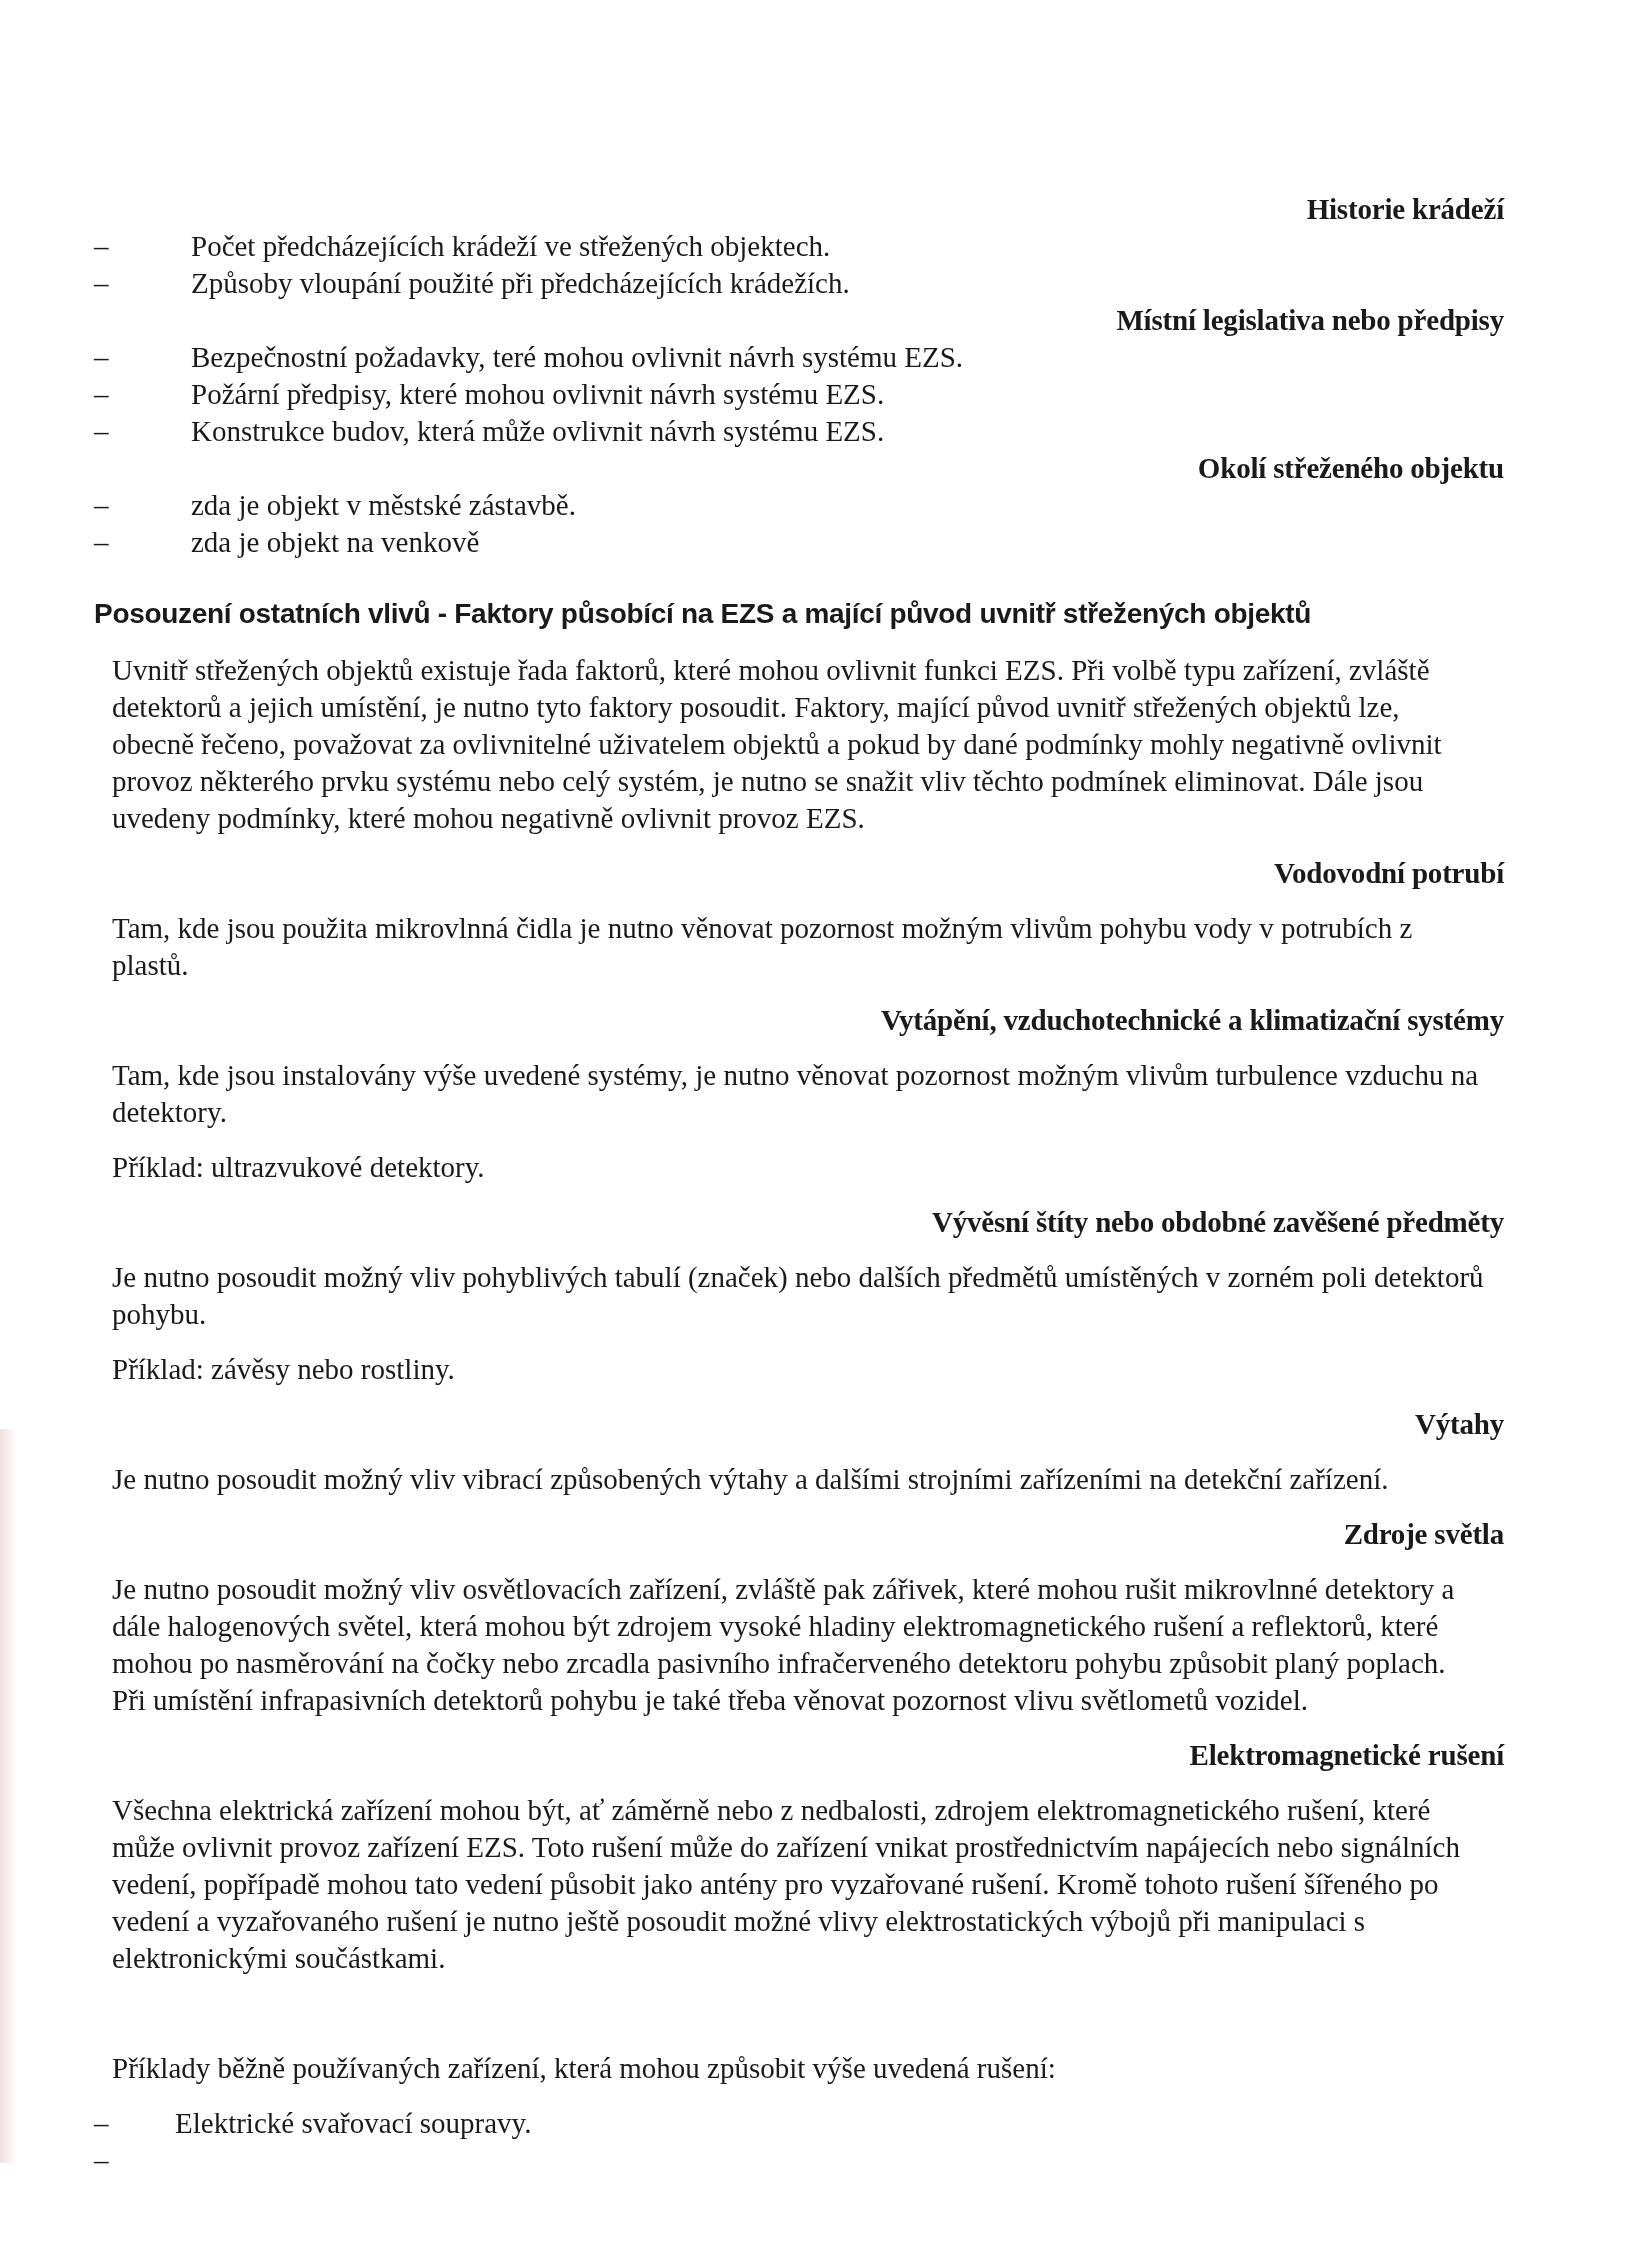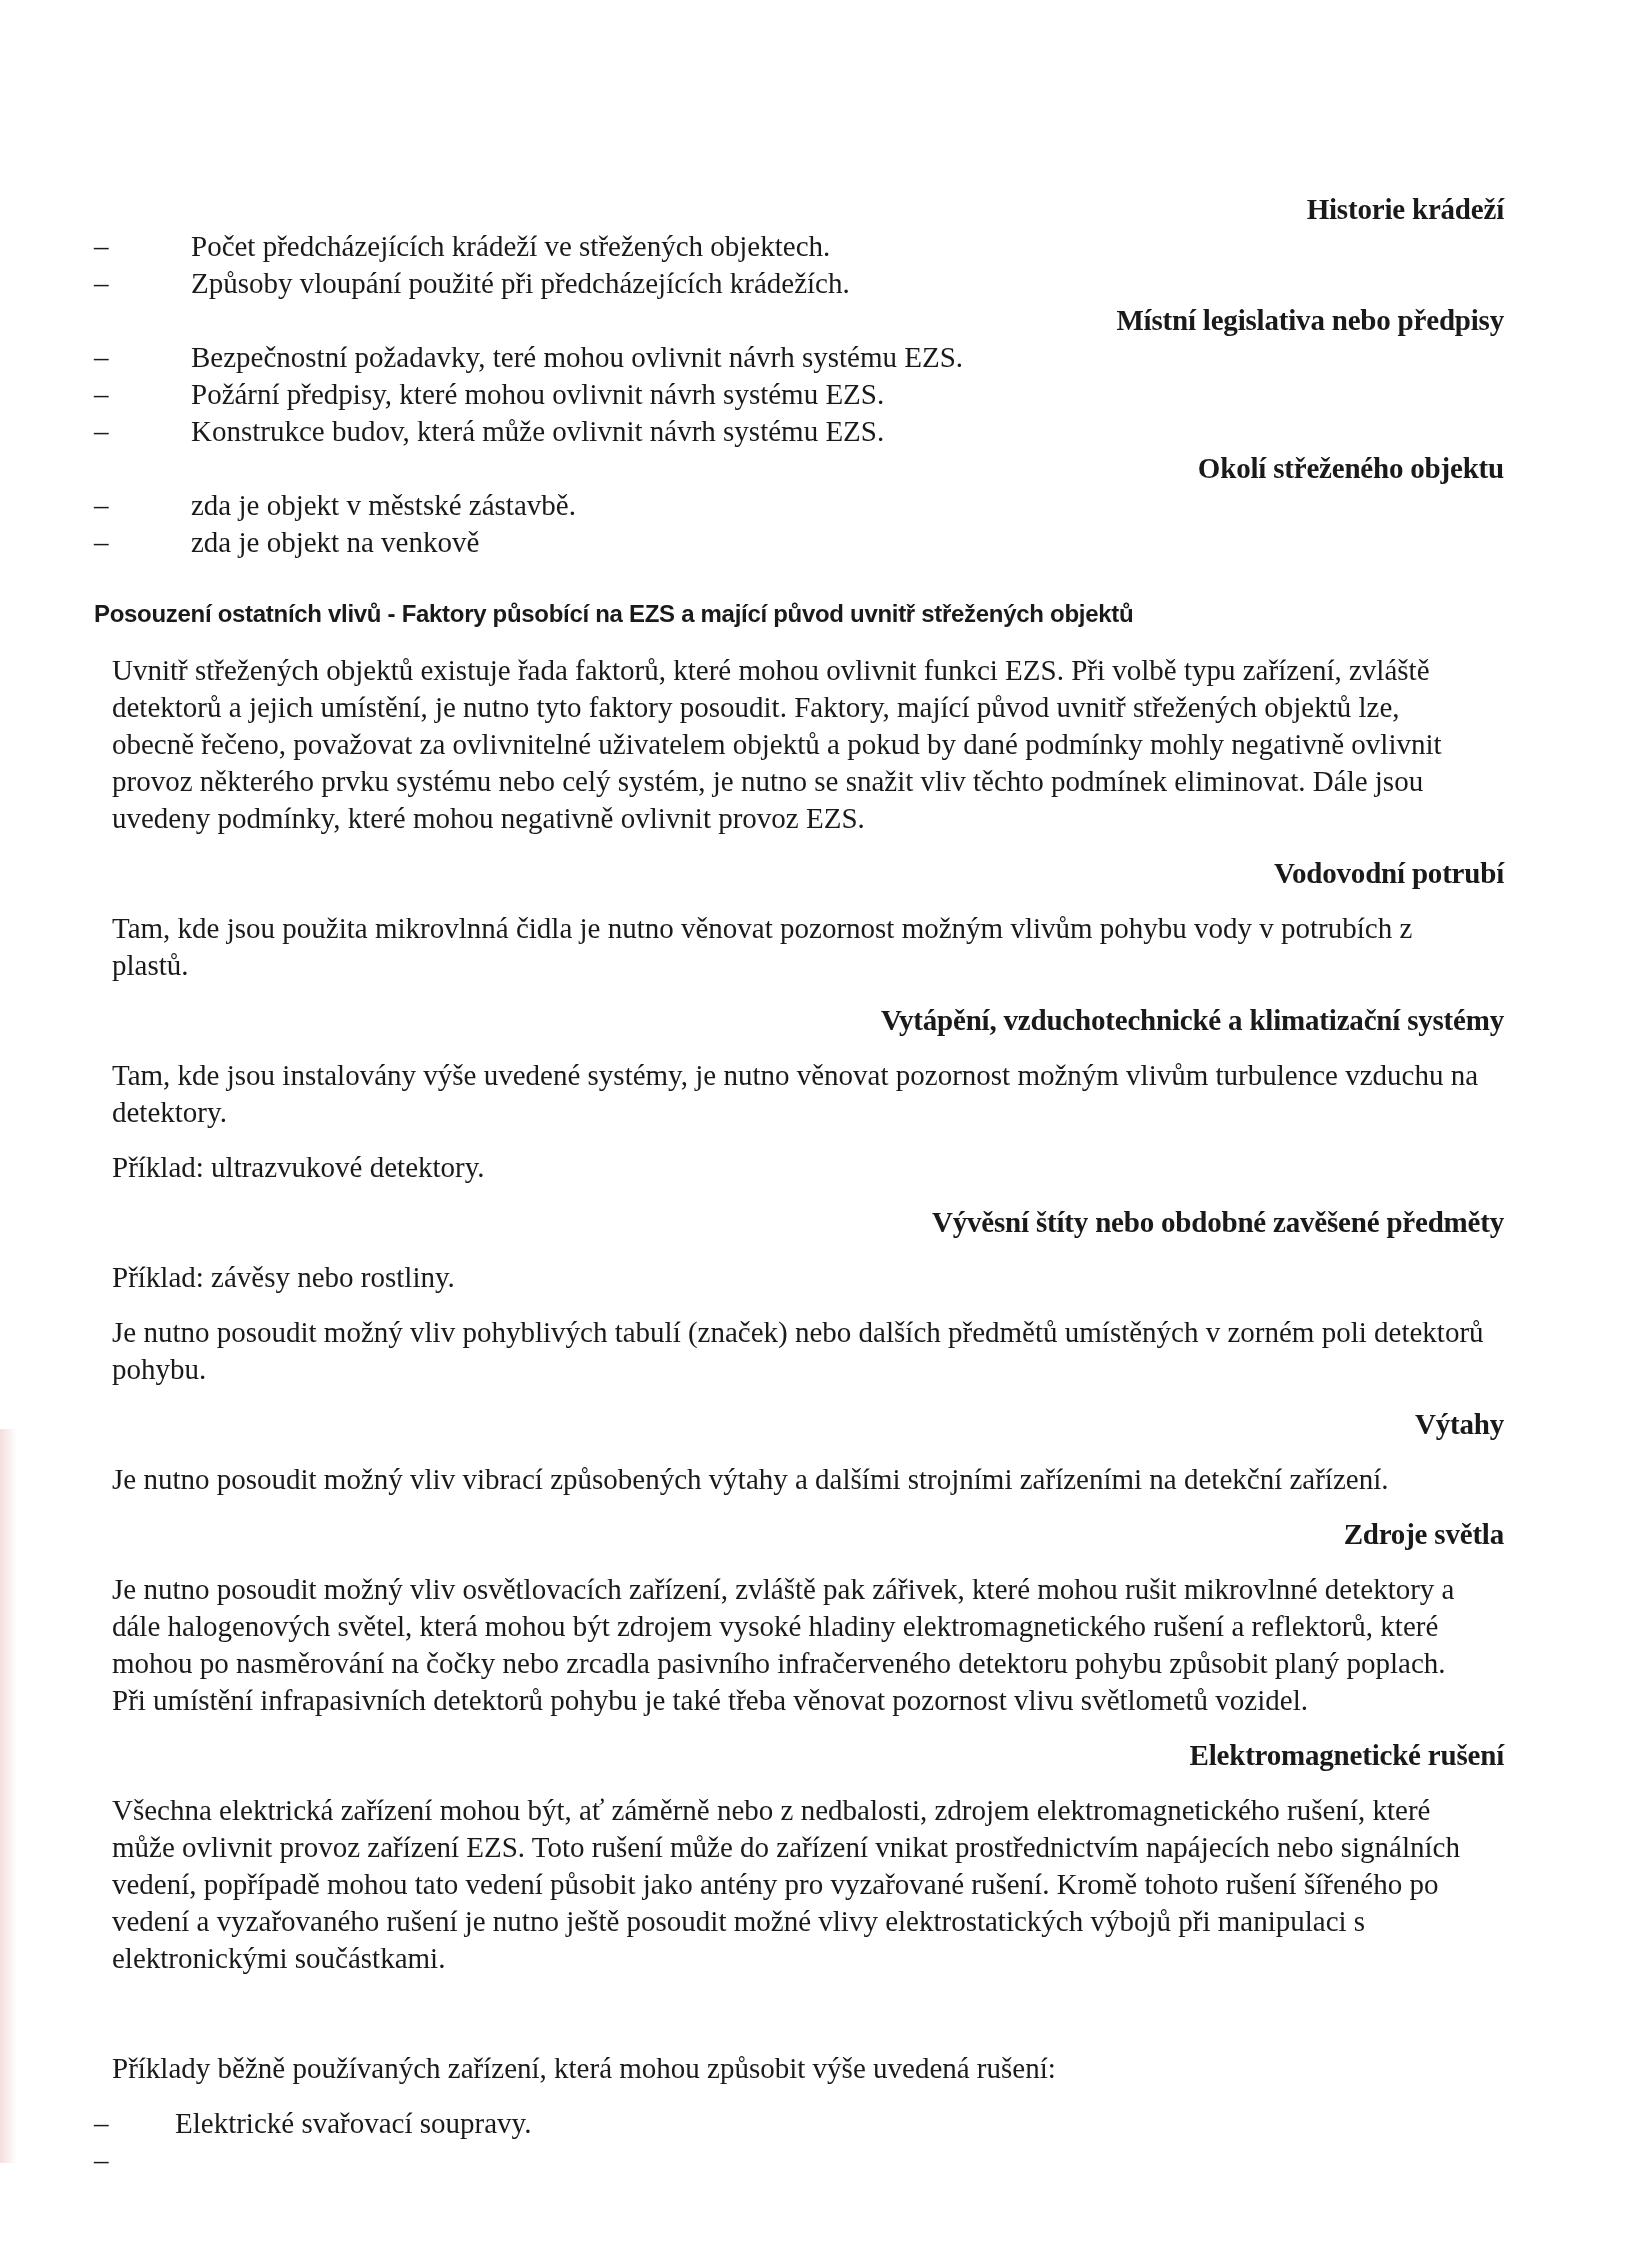--- a/index.html
+++ b/index.html
@@ -2,21 +2,21 @@
 <html><head>
 <meta charset="utf-8">
 <style>
   html, body { margin:0; padding:0; background:#fff; }
   body { width:1641px; height:2257px; position:relative; overflow:hidden; }
   .page { position:absolute; left:94px; top:191px; width:1410px; font-family:"Liberation Serif", serif; color:#1a1a1a; font-size:29px; line-height:37px; }
   .sub { font-weight:bold; font-size:29px; line-height:37px; letter-spacing:-0.2px;text-align:right; }
   .li { display:flex; }
   .dash { width:97px; flex:none; }
   .li2 .dash { width:81px; }
-  .h2 { font-family:"Liberation Sans", sans-serif; font-weight:bold; font-size:24px; line-height:40px; margin-top:33px; margin-bottom:9.7px; letter-spacing:-0.3px; }
+  .h2 { font-family:"Liberation Sans", sans-serif; font-weight:bold; font-size:28px; line-height:40px; margin-top:33px; margin-bottom:9.7px; letter-spacing:-0.3px; }
   .p { margin:18px; }
   .gap { height:37px; }
   .edge { position:absolute; left:0; top:1429px; width:17.4px; height:734px; background:linear-gradient(90deg,#f3dede,#fff); }
 </style>
 </head>
 <body>
 
 <div class="edge"></div>
 
 <div class="page">
@@ -58,22 +58,22 @@
   <p class="p">Uvnitř střežených objektů existuje řada faktorů, které mohou ovlivnit funkci EZS. Při volbě typu zařízení, zvláště detektorů a jejich umístění, je nutno tyto faktory posoudit. Faktory, mající původ uvnitř střežených objektů lze, obecně řečeno, považovat za ovlivnitelné uživatelem objektů a pokud by dané podmínky mohly negativně ovlivnit provoz některého prvku systému nebo celý systém, je nutno se snažit vliv těchto podmínek eliminovat. Dále jsou uvedeny podmínky, které mohou negativně ovlivnit provoz EZS.</p>
 
   <div class="sub">Vodovodní potrubí</div>
   <p class="p">Tam, kde jsou použita mikrovlnná čidla je nutno věnovat pozornost možným vlivům pohybu vody v potrubích z plastů.</p>
 
   <div class="sub">Vytápění, vzduchotechnické a klimatizační systémy</div>
   <p class="p">Tam, kde jsou instalovány výše uvedené systémy, je nutno věnovat pozornost možným vlivům turbulence vzduchu na detektory.</p>
   <p class="p">Příklad: ultrazvukové detektory.</p>
 
   <div class="sub">Vývěsní štíty nebo obdobné zavěšené předměty</div>
+  <p class="p">Je nutno posoudit možný vliv pohyblivých tabulí (značek) nebo dalších předmětů umístěných v zorném poli detektorů pohybu.</p>
   <p class="p">Příklad: závěsy nebo rostliny.</p>
-  <p class="p">Je nutno posoudit možný vliv pohyblivých tabulí (značek) nebo dalších předmětů umístěných v zorném poli detektorů pohybu.</p>
 
   <div class="sub">Výtahy</div>
   <p class="p">Je nutno posoudit možný vliv vibrací způsobených výtahy a dalšími strojními zařízeními na detekční zařízení.</p>
 
   <div class="sub">Zdroje světla</div>
   <p class="p">Je nutno posoudit možný vliv osvětlovacích zařízení, zvláště pak zářivek, které mohou rušit mikrovlnné detektory a dále halogenových světel, která mohou být zdrojem vysoké hladiny elektromagnetického rušení a reflektorů, které mohou po nasměrování na čočky nebo zrcadla pasivního infračerveného detektoru pohybu způsobit planý poplach. Při umístění infrapasivních detektorů pohybu je také třeba věnovat pozornost vlivu světlometů vozidel.</p>
 
   <div class="sub">Elektromagnetické rušení</div>
   <p class="p">Všechna elektrická zařízení mohou být, ať záměrně nebo z nedbalosti, zdrojem elektromagnetického rušení, které může ovlivnit provoz zařízení EZS. Toto rušení může do zařízení vnikat prostřednictvím napájecích nebo signálních vedení, popřípadě mohou tato vedení působit jako antény pro vyzařované rušení. Kromě tohoto rušení šířeného po vedení a vyzařovaného rušení je nutno ještě posoudit možné vlivy elektrostatických výbojů při manipulaci s elektronickými součástkami.</p>
 

